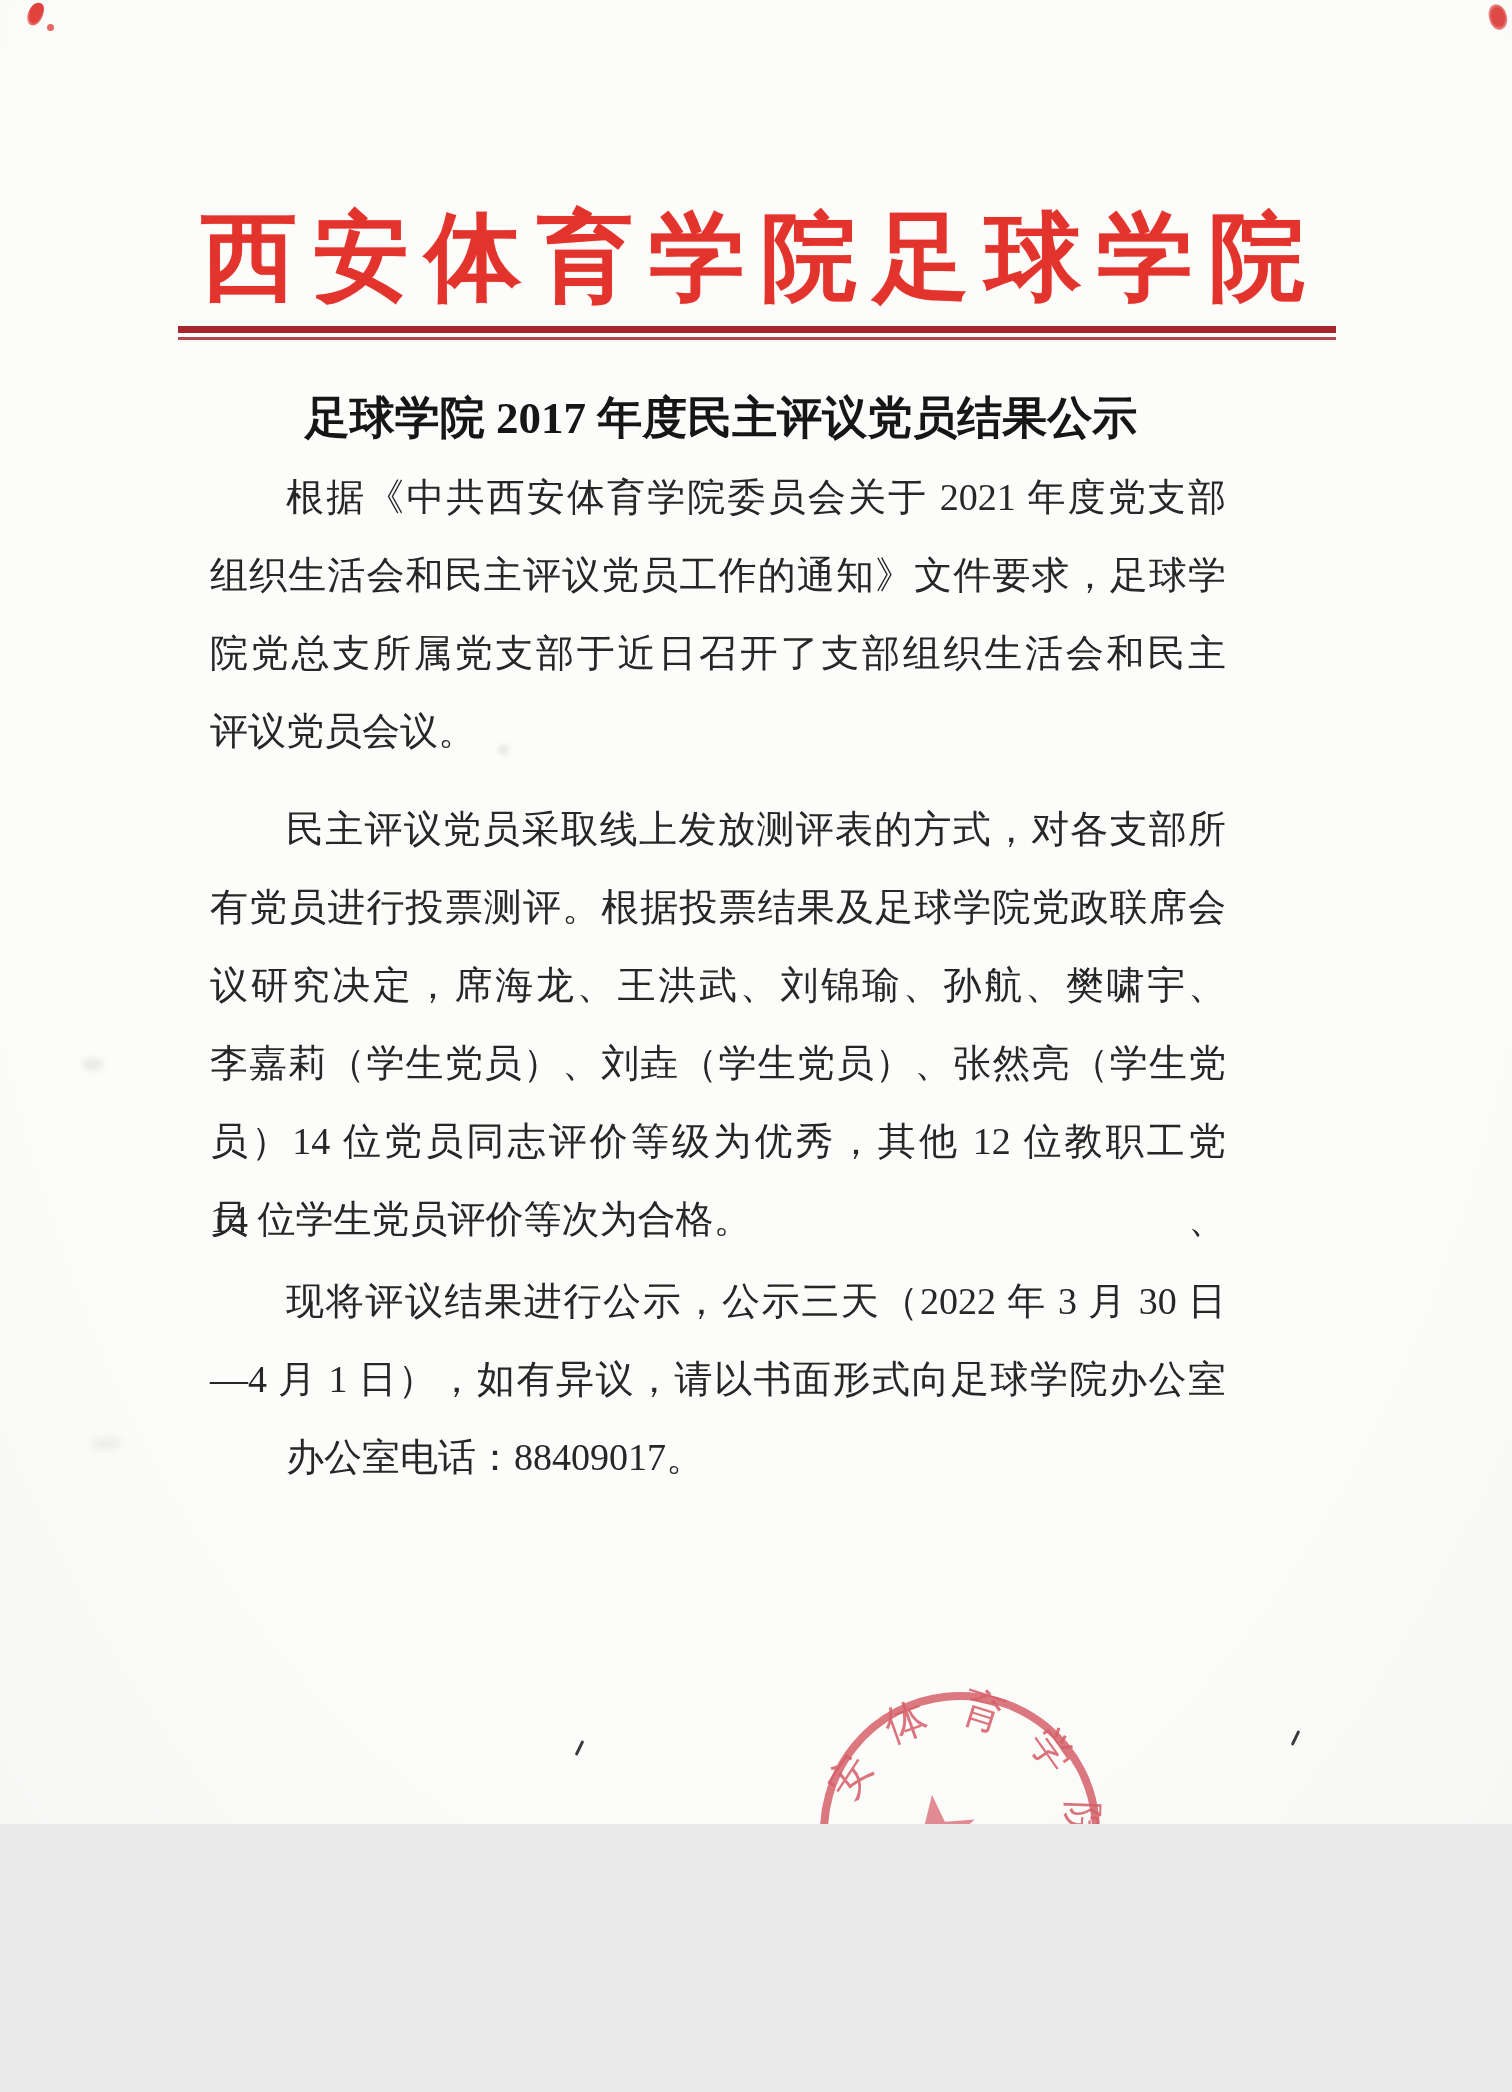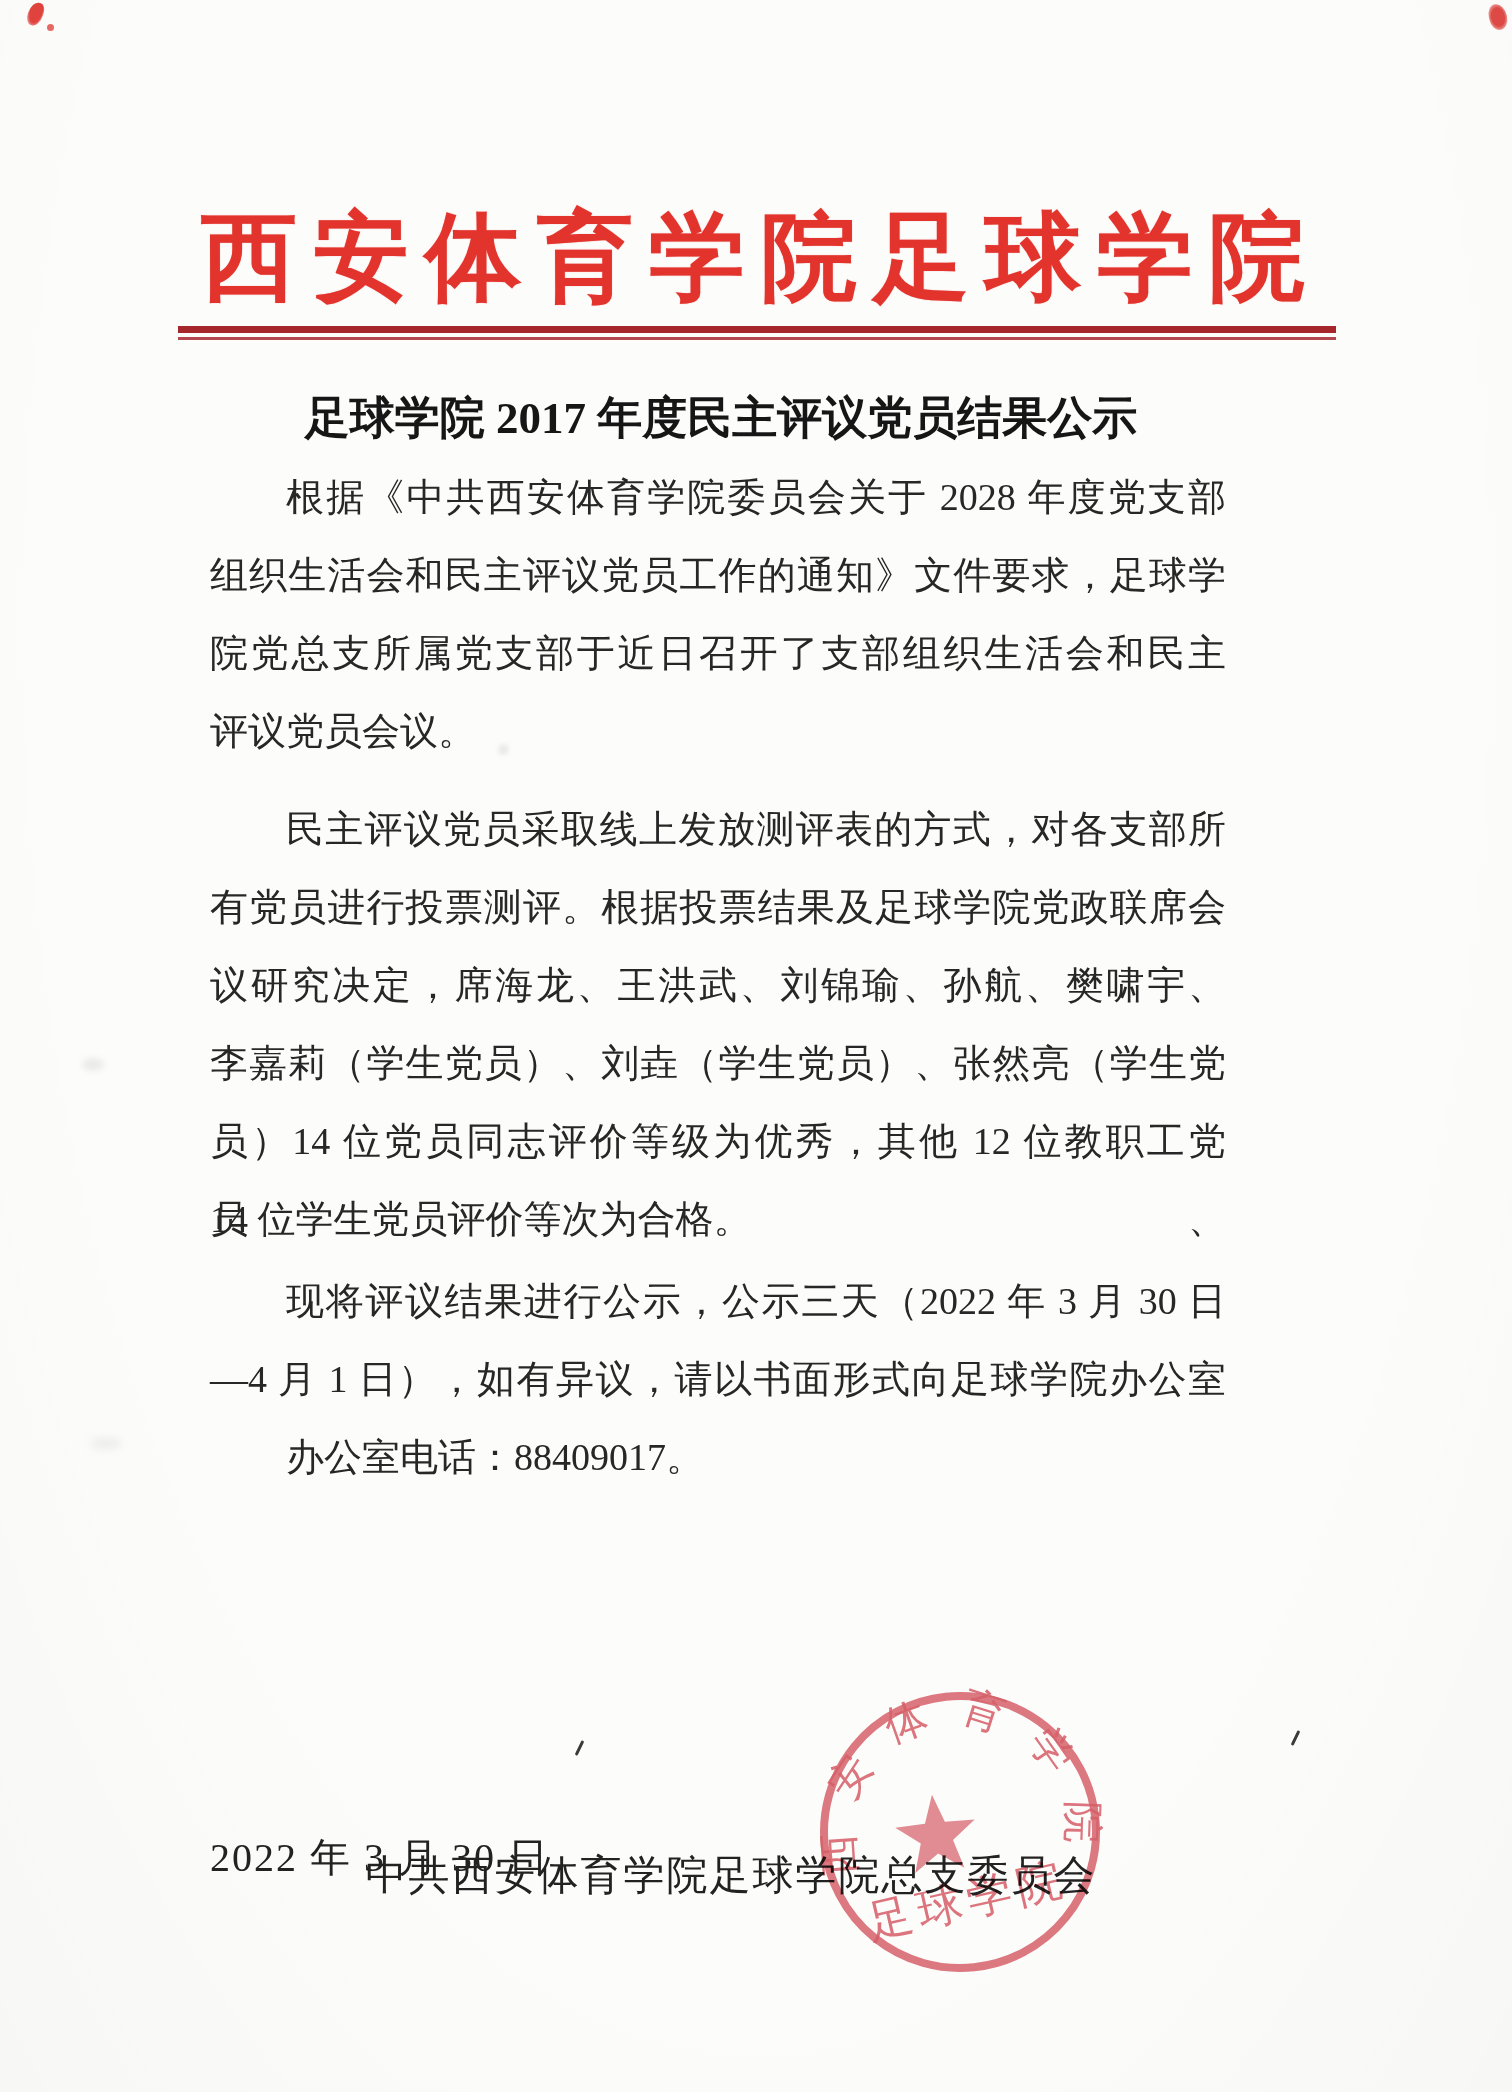--- a/index.html
+++ b/index.html
@@ -2,21 +2,21 @@
 <html><head>
 <meta charset="utf-8">
 <style>
   html,body{margin:0;padding:0;}
   body{
     width:1512px;height:2092px;
     background:#e9e9e9;
     font-family:"Liberation Serif","DejaVu Serif",serif;
   }
   .page{
-    position:relative;width:1512px;height:2092px;overflow:hidden;
+    position:relative;width:1512px;height:1824px;overflow:hidden;
     background:#fcfcfb;
     background-image:radial-gradient(ellipse at 50% 30%, rgba(0,0,0,0) 65%, rgba(0,0,0,0.018) 100%);
   }
   
   .letterhead{
     position:absolute;top:196px;left:0;width:1512px;height:128px;
     text-align:center;
     font-size:96px;line-height:124px;font-weight:900;
     color:#e2332c;letter-spacing:16px;padding-left:10px;box-sizing:border-box;
     text-shadow:0 0 1px rgba(226,51,44,.55);
@@ -88,21 +88,21 @@
 
   <div class="letterhead">西安体育学院足球学院</div>
   <div class="rule-wrap">
     <div class="rule-thick"></div>
     <div class="rule-thin"></div>
   </div>
 
   <div class="doc-title">足球学院 2017 年度民主评议党员结果公示</div>
 
   <div class="body-block">
-    <div class="bline first">根据《中共西安体育学院委员会关于 2028 年度党支部</div>
+    <div class="bline first">根据《中共西安体育学院委员会关于 2021 年度党支部</div>
     <div class="bline">组织生活会和民主评议党员工作的通知》文件要求，足球学</div>
     <div class="bline">院党总支所属党支部于近日召开了支部组织生活会和民主</div>
     <div class="bline end">评议党员会议。</div>
 
     <div class="bline first gap20">民主评议党员采取线上发放测评表的方式，对各支部所</div>
     <div class="bline">有党员进行投票测评。根据投票结果及足球学院党政联席会</div>
     <div class="bline">议研究决定，席海龙、王洪武、刘锦瑜、孙航、樊啸宇、</div>
     <div class="bline">李嘉莉（学生党员）、刘垚（学生党员）、张然亮（学生党</div>
     <div class="bline">员）14 位党员同志评价等级为优秀，其他 12 位教职工党员、</div>
     <div class="bline end">14 位学生党员评价等次为合格。</div>

